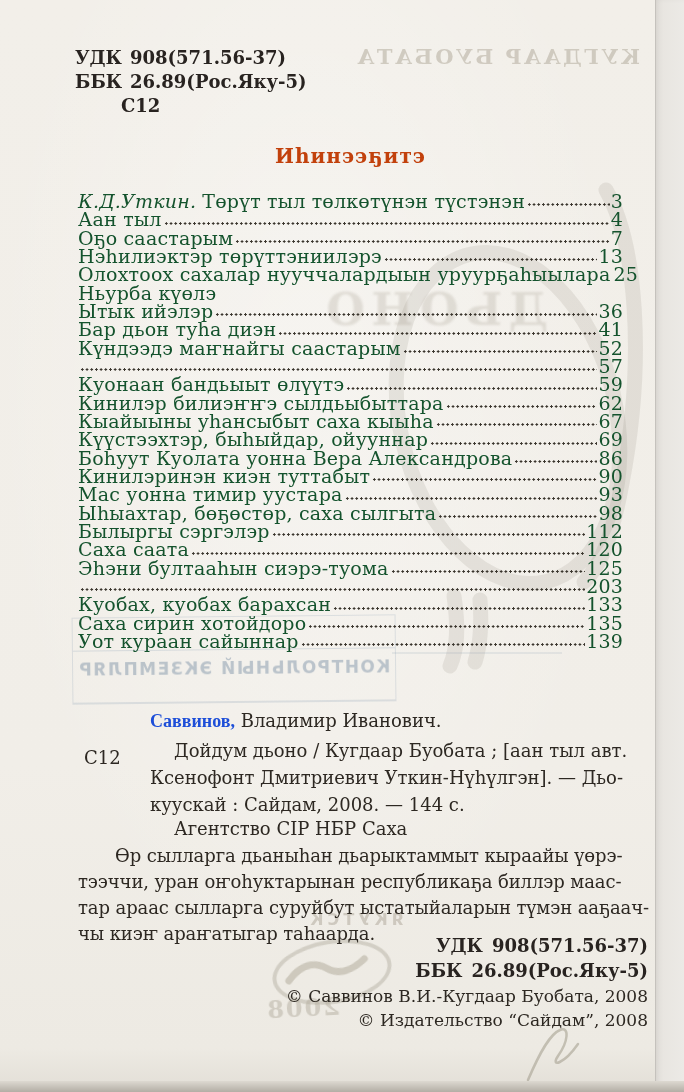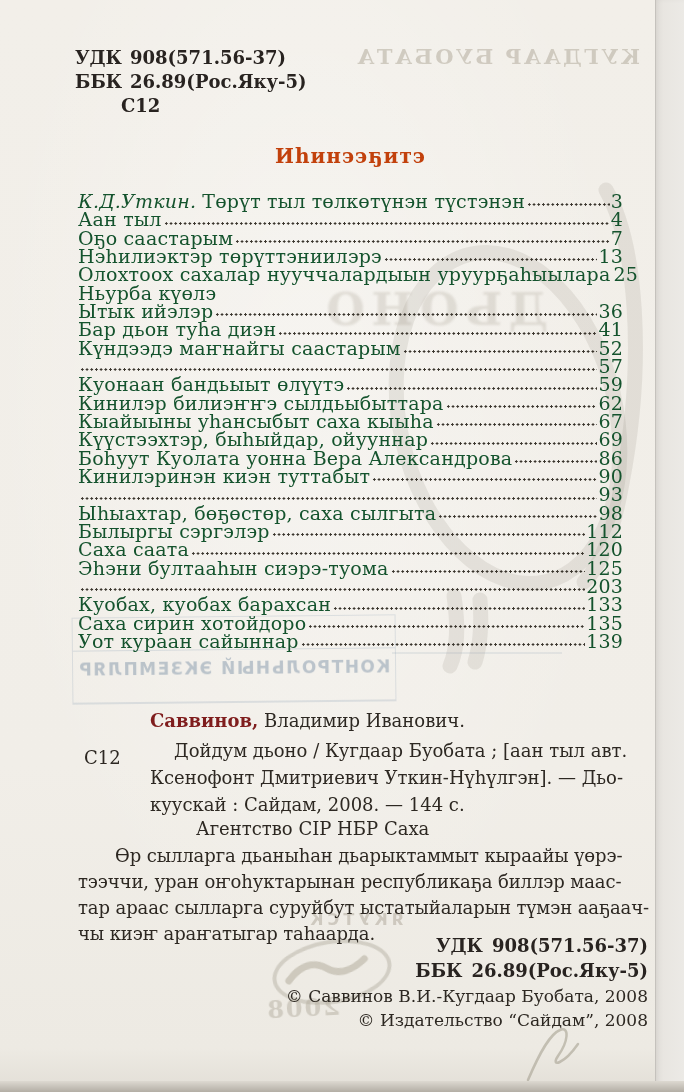--- a/index.html
+++ b/index.html
@@ -95,26 +95,26 @@
     height:18.34px;line-height:18.34px;
     font-size:19px;letter-spacing:0.2px;white-space:nowrap;color:#14532d;
   }
   .toc-author{font-style:italic;white-space:pre;}
   .leader{
     flex:1 1 auto;height:5px;align-self:flex-end;margin:0 1px 3px 2px;
     background-image:radial-gradient(circle,#3a352d 1.05px,rgba(0,0,0,0) 1.35px);
     background-size:4.7px 5px;background-repeat:repeat-x;background-position:0 55%;
   }
   #bib-author{left:150px;top:710px;font-size:18px;white-space:nowrap;}
-  #bib-author b{color:#7f1d1d;}
+  #bib-author b{color:#1d4ed8;font-family:Liberation Serif, serif;}
   #bib-code{left:84px;top:747px;font-size:18px;}
   #bib-desc{left:150px;top:737px;width:482px;font-size:18px;line-height:27px;}
   #bib-desc .line{white-space:nowrap;}
   #bib-desc .line.first{text-indent:24px;}
-  #bib-agency{left:174px;top:818px;font-size:18px;white-space:nowrap;margin-left:22px;}
+  #bib-agency{left:174px;top:818px;font-size:18px;white-space:nowrap;}
   #annotation{left:78px;top:843px;width:548px;font-size:18px;line-height:26px;letter-spacing:-0.1px;}
   #annotation .line{white-space:nowrap;}
   #annotation .line.first{text-indent:37px;}
   #imprint-block{right:36px;top:933px;text-align:right;font-weight:bold;font-size:18px;line-height:25px;color:#282320;}
   .imprint-line{display:flex;justify-content:flex-end;gap:9px;}
   #copyright-block{right:36px;top:984px;text-align:right;font-size:17px;line-height:24px;white-space:nowrap;}
 </style>
 </head>
 <body>
 
@@ -236,20 +236,21 @@
       <span class="toc-title-text">Боһуут Куолата уонна Вера Александрова</span>
       <span class="leader"></span>
       <span class="toc-page">86</span>
     </div>
     <div class="toc-row">
       <span class="toc-title-text">Кинилэринэн киэн туттабыт</span>
       <span class="leader"></span>
       <span class="toc-page">90</span>
     </div>
     <div class="toc-row">
+      <span class="toc-title-text">Мас уонна тимир уустара</span>
       <span class="leader"></span>
       <span class="toc-page">93</span>
     </div>
     <div class="toc-row">
       <span class="toc-title-text">Ыһыахтар, бөҕөстөр, саха сылгыта</span>
       <span class="leader"></span>
       <span class="toc-page">98</span>
     </div>
     <div class="toc-row">
       <span class="toc-title-text">Былыргы сэргэлэр</span>

